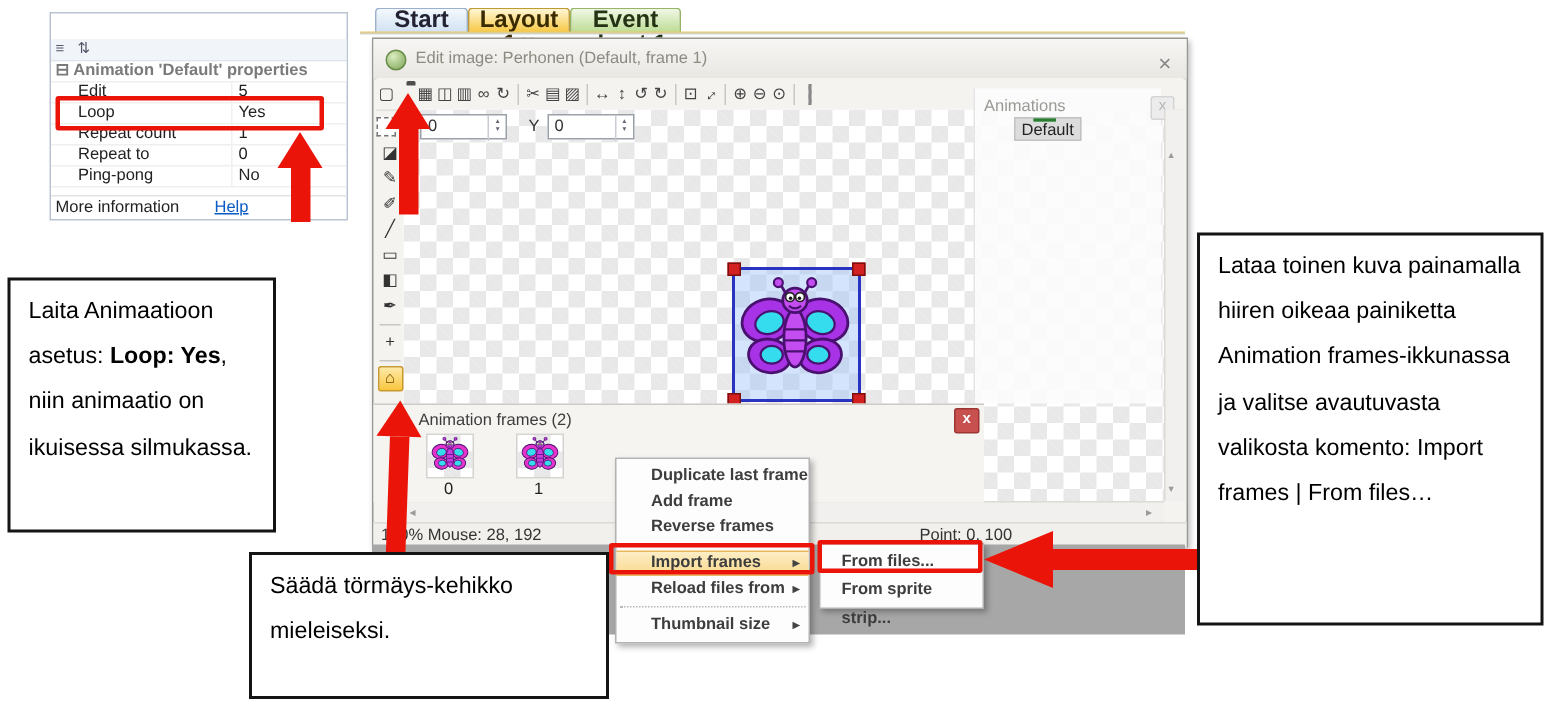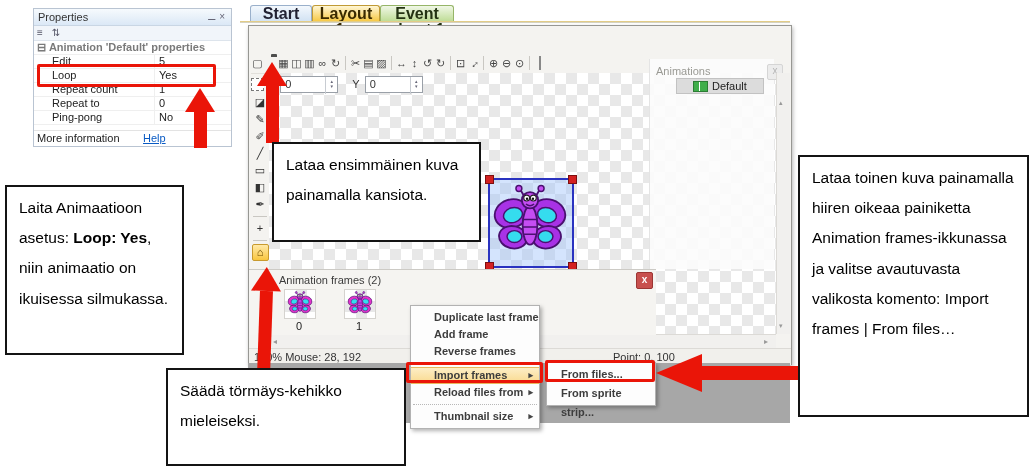--- a/index.html
+++ b/index.html
@@ -82,21 +82,21 @@
   .bf-main{--wing:#a832e6;--inner:#35dcee;--body:#c44df2;}
   .bf-thumb{--wing:#e633cc;--inner:#35dcee;--body:#c93ce0;}
 
   
   #animpanel{position:absolute;left:400px;top:33px;width:124px;height:210px;background:rgba(252,252,252,.88);
      border-left:1px solid #e4e4e4;}
   #animpanel .ttl{color:#9a9a94;font-size:11px;padding:6px 0 0 6px;}
   #anim-close{position:absolute;left:518px;top:38px;width:14px;height:14px;background:#ececec;border:1px solid #d5d5d5;
      color:#b5b5b5;text-align:center;line-height:12px;font-size:10px;border-radius:2px;}
   #anim-item{position:absolute;left:427px;top:52px;height:14px;background:#dcdcdc;border:1px solid #c2c2c2;
-     display:flex;align-items:center;padding:0 16px;font-size:11px;color:#222;}
+     display:flex;align-items:center;padding:0 4px;font-size:11px;color:#222;flex-direction:column;}
   .filmicon{width:13px;height:9px;background:#3fae4a;border:1px solid #2c7d34;margin-right:4px;
      background-image:linear-gradient(90deg,transparent 5px,#fff 5px,#fff 6px,transparent 6px);}
 
   
   #vscroll{position:absolute;left:527px;top:47px;width:13px;height:261px;background:#f1f0ee;border-left:1px solid #dcdad6;
      color:#999;font-size:7px;text-align:center;}
   #vscroll .up{position:absolute;top:26px;left:2px;} #vscroll .dn{position:absolute;bottom:4px;left:2px;}
   #hscroll{position:absolute;left:20px;top:308px;width:507px;height:14px;background:#f1f0ee;border-top:1px solid #dcdad6;
      color:#999;font-size:8px;}
   #hscroll .lt{position:absolute;left:4px;top:2px;} #hscroll .rt{position:absolute;right:8px;top:2px;}
@@ -171,24 +171,20 @@
       <circle cx="45.5" cy="19" r="4" fill="#fff" stroke="#222" stroke-width="1.5"></circle>
       <circle cx="54.5" cy="19" r="4" fill="#fff" stroke="#222" stroke-width="1.5"></circle>
       <circle cx="46" cy="20" r="1.6" fill="#111"></circle>
           <circle cx="54" cy="20" r="1.6" fill="#111"></circle>
       <path d="M44.5 27 q5.5 4.5 11 0" stroke="#4a1070" stroke-width="2" fill="none"></path>
     </symbol>
   </defs>
     </svg>
 
   <div id="props" class="abs">
-    <div id="props-title">
-      <span>Properties</span>
-      <span class="winbtns"><span>⚊</span><span>×</span></span>
-    </div>
     <div id="props-tools">
       <span>≡</span>
       <span>⇅</span>
     </div>
     <div id="prop-grid">
       <div class="prow hdr">
         <span class="h"><span>⊟</span>
         <span>Animation 'Default' properties</span></span>
       </div>
       <div class="prow">
@@ -223,20 +219,25 @@
   </div>
   <div id="tab-layout" class="tab">
     <span>Layout 1</span><span class="tabx">×</span>
   </div>
   <div id="tab-event" class="tab">
     <span>Event sheet 1</span>
   </div>
   <div id="tabline" class="abs"></div>
 
   <div id="dlg" class="abs">
+    <div id="dlg-title">
+      <span class="ball"></span>
+      <span class="t">Edit image: Perhonen (Default, frame 1)</span>
+      <span id="dlg-close">×</span>
+    </div>
 
     <div id="dlg-toolbar">
       <span class="ti">▢</span>
       <span class="ti"><span class="ico-folder"></span></span>
       <span class="ti">▦</span>
       <span class="ti">◫</span>
       <span class="ti">▥</span>
       <span class="ti">∞</span>
       <span class="ti">↻</span>
       <span class="vsep"></span>
@@ -384,23 +385,20 @@
       <div class="shaft" style="width:13px;height:80px"></div>
   </div>
   <div class="abs arrow-left" style="left:656px;top:354px;width:146px;height:38px">
     <div class="head"></div>
       <div class="shaft" style="width:100px"></div>
   </div>
 
   <div class="co" style="left:5px;top:185px;width:151px;height:154px">
     <span>Laita Animaatioon asetus: </span><b>Loop: Yes</b><span>, niin animaatio on ikuisessa silmukassa.</span>
   </div>
-  <div class="co" style="left:272px;top:142px;width:181px;height:84px">
-    <span>Lataa ensimmäinen kuva painamalla kansiota.</span>
-  </div>
   <div class="co" style="left:166px;top:368px;width:212px;height:82px">
     <span>Säädä törmäys-kehikko mieleiseksi.</span>
   </div>
   <div class="co" style="left:798px;top:155px;width:203px;height:246px">
     <span>Lataa toinen kuva painamalla hiiren oikeaa painiketta Animation frames-ikkunassa ja valitse avautuvasta valikosta komento: Import frames | From files…</span>
   </div>
 
 </div>
 
 </body></html>

